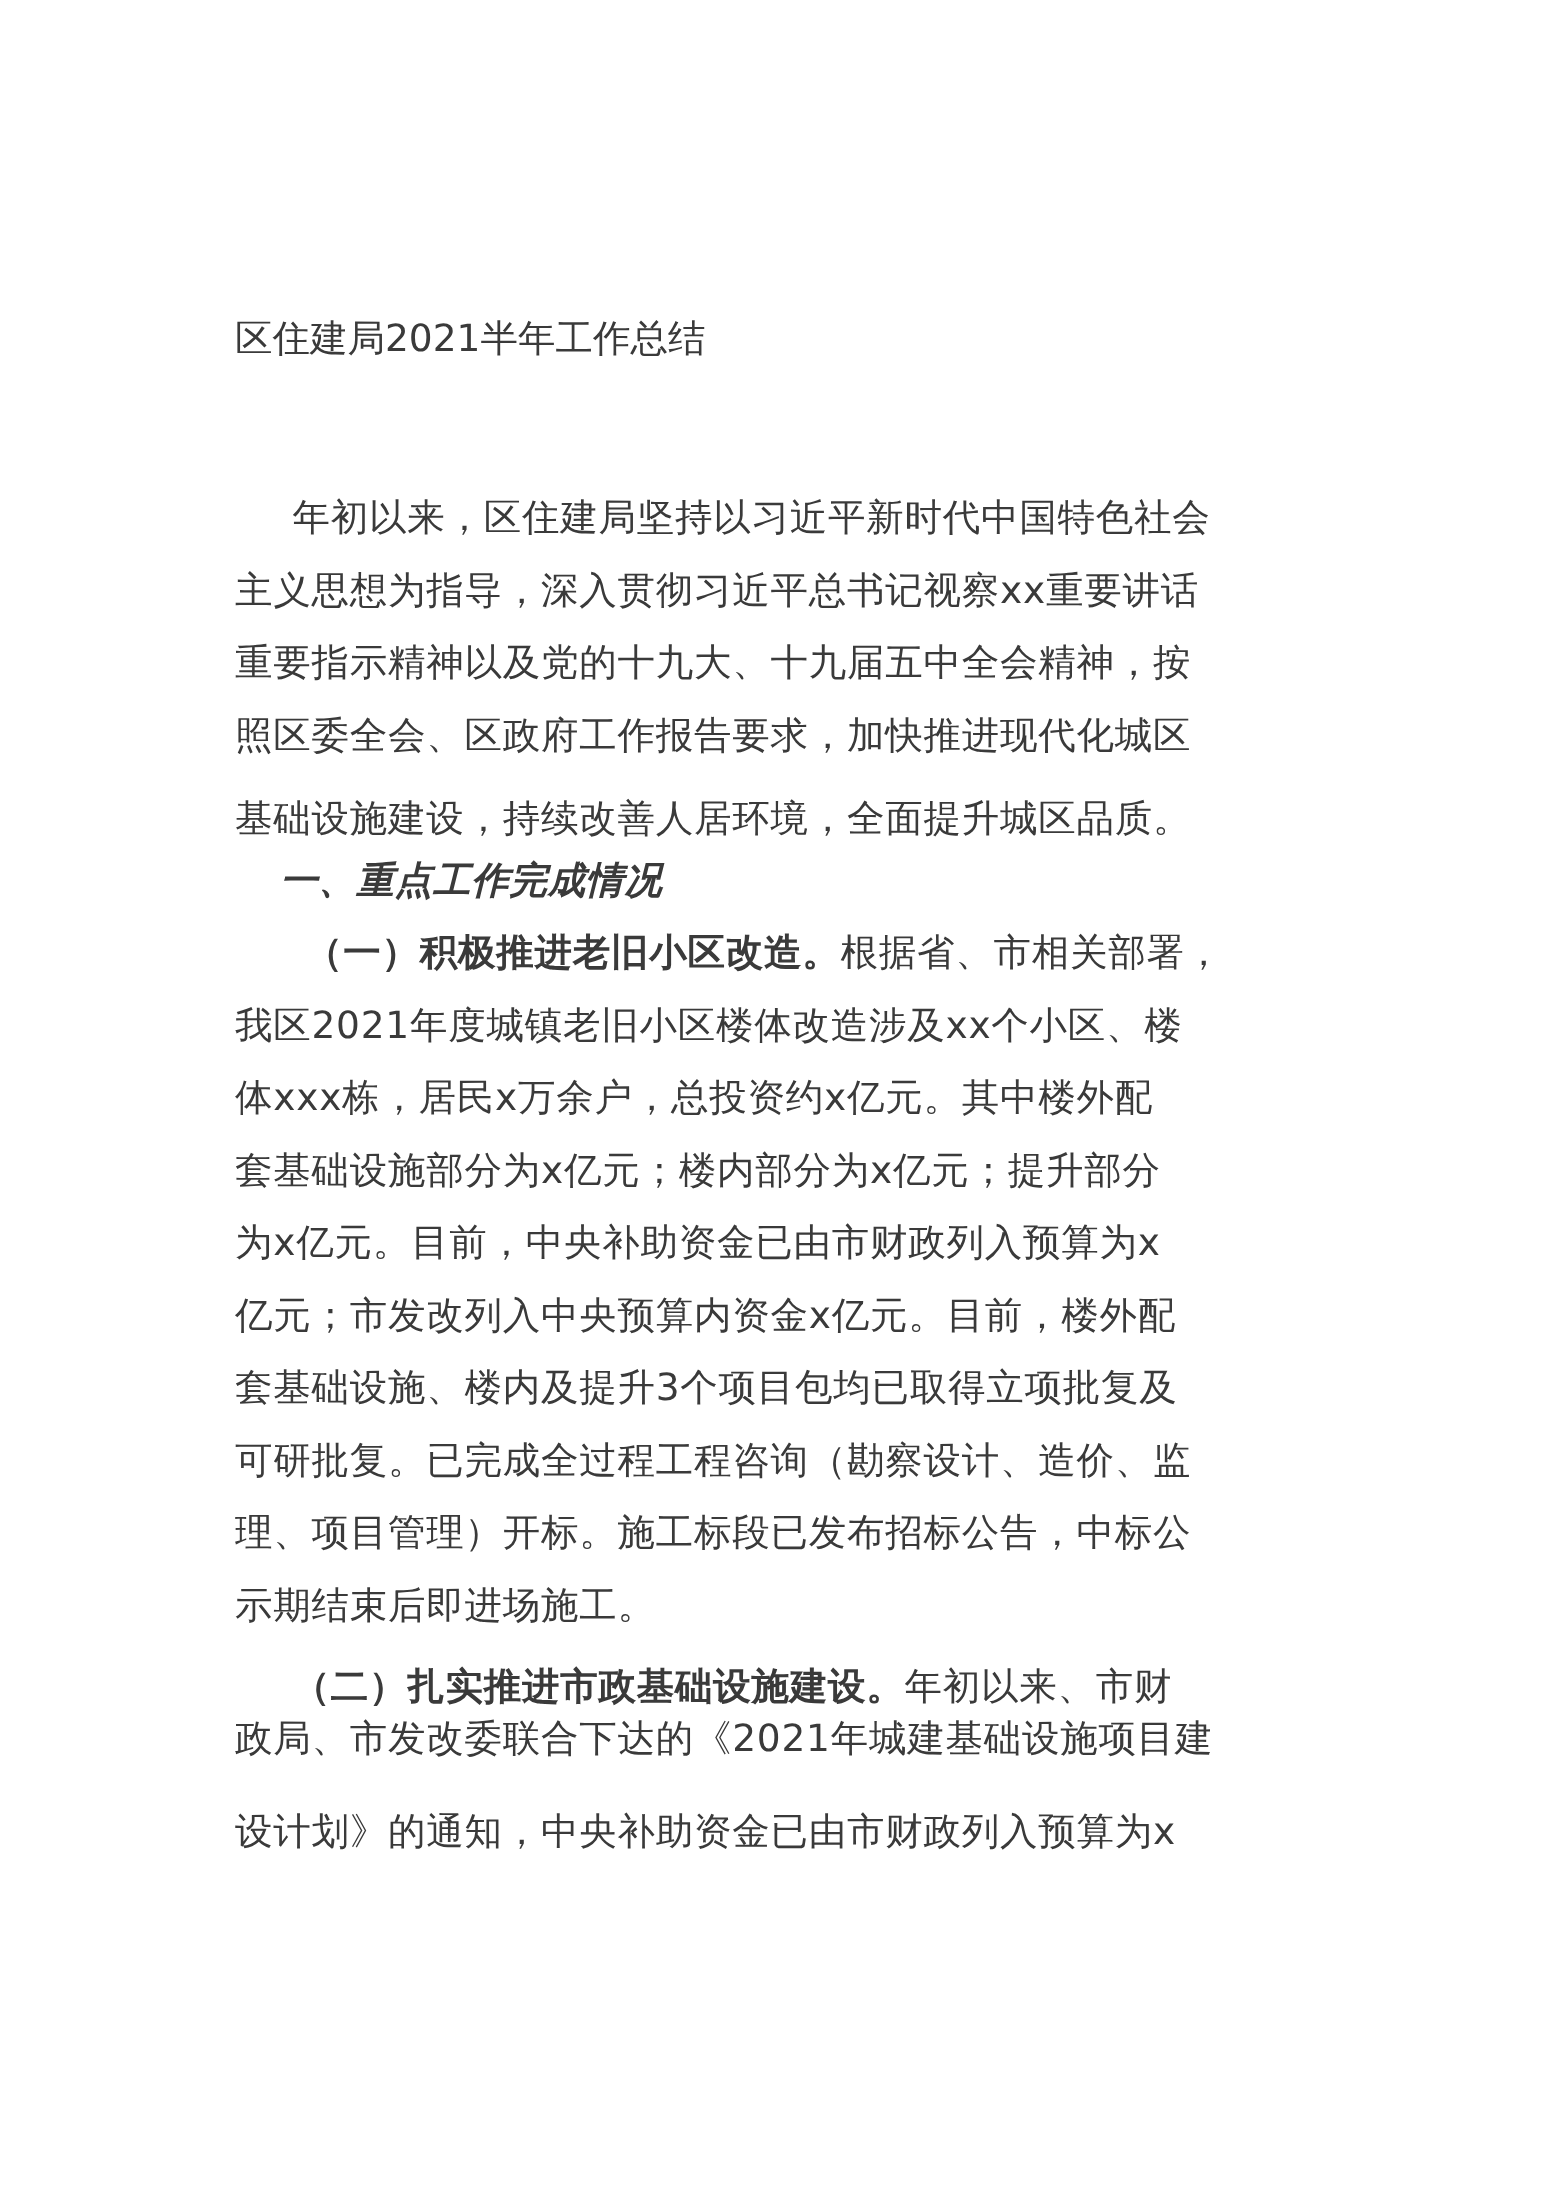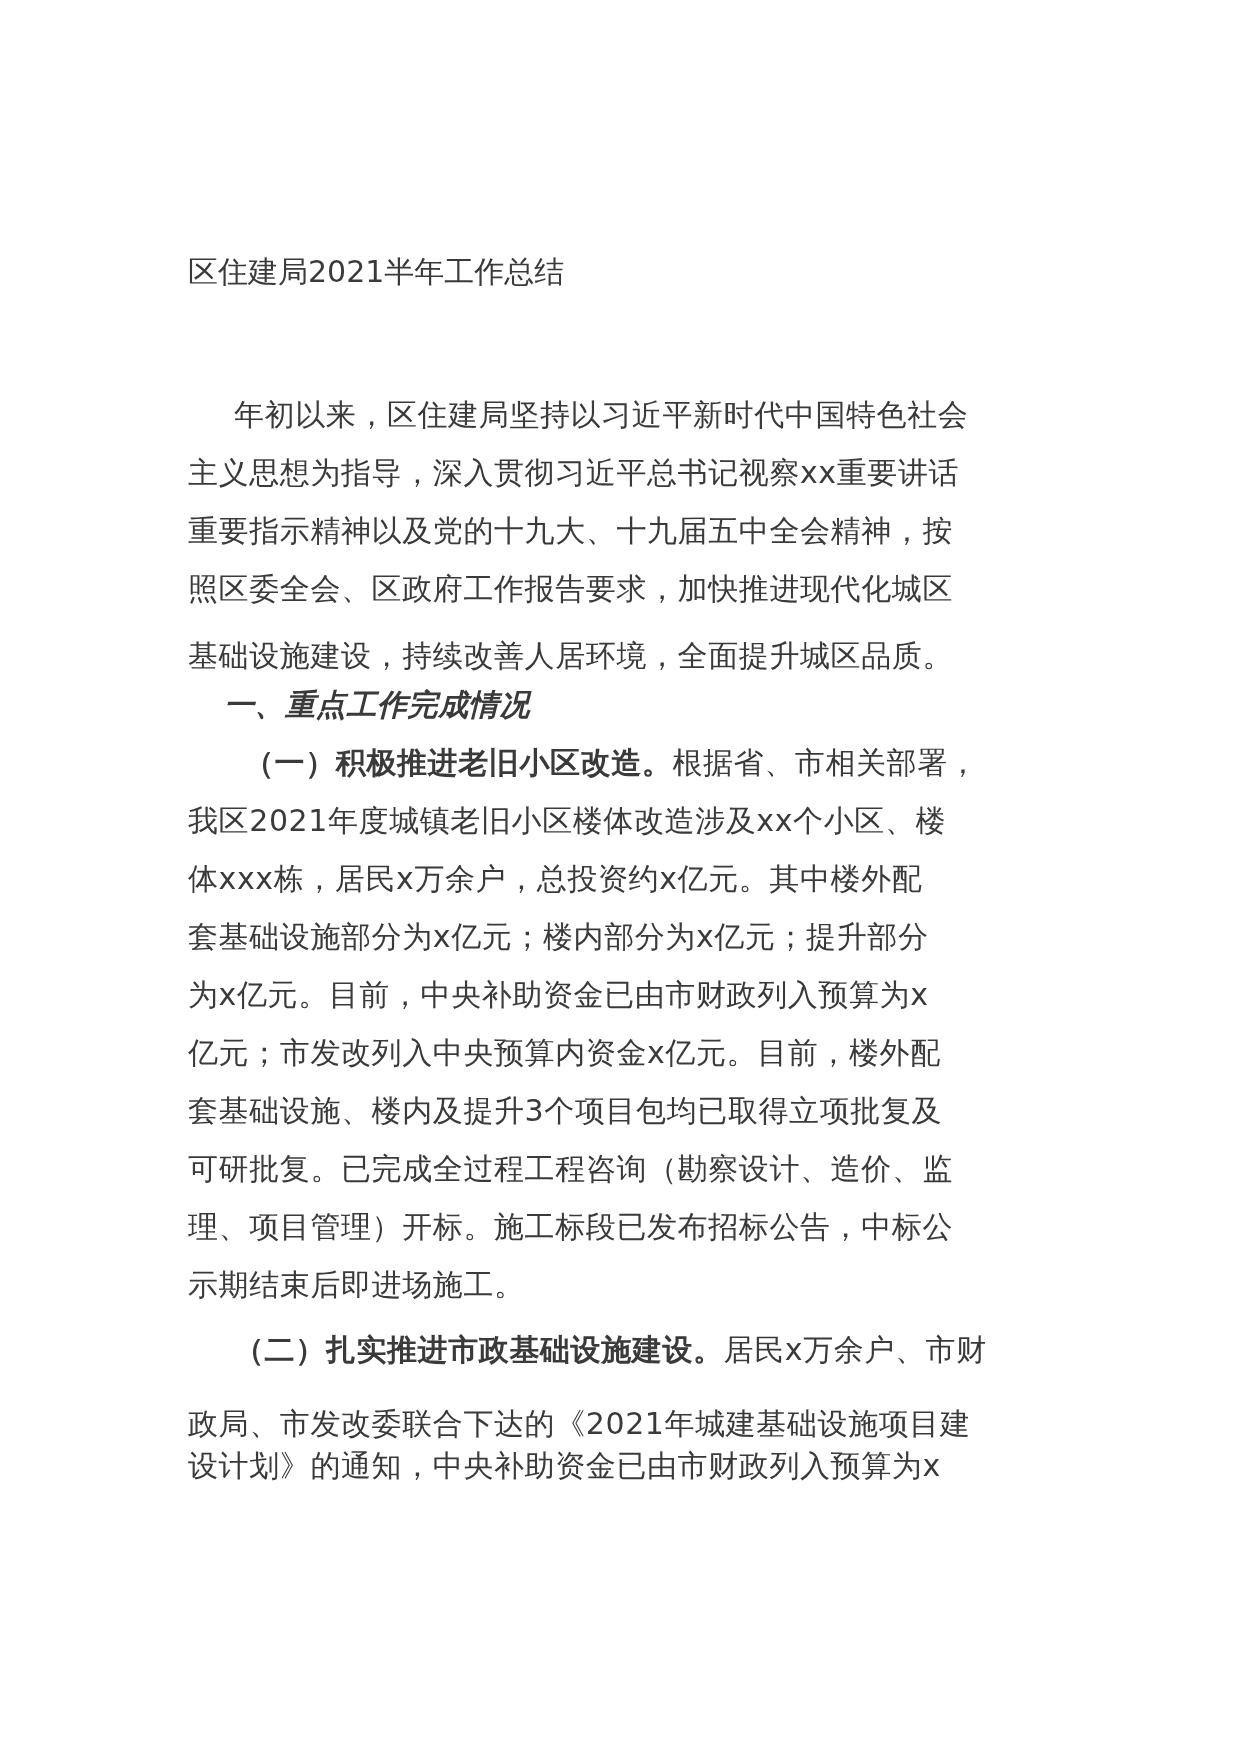--- a/index.html
+++ b/index.html
@@ -25,17 +25,17 @@
       <div class="line" style="top: 703px; left: 244px;"><span class="bold">（一）积极推进老旧小区改造。</span><span>根据省、市相关部署，</span></div>
       <div class="line" style="top: 761px;"><span>我区2021年度城镇老旧小区楼体改造涉及xx个小区、楼</span></div>
       <div class="line" style="top: 819px;"><span>体xxx栋，居民x万余户，总投资约x亿元。其中楼外配</span></div>
       <div class="line" style="top: 877px;"><span>套基础设施部分为x亿元；楼内部分为x亿元；提升部分</span></div>
       <div class="line" style="top: 935px;"><span>为x亿元。目前，中央补助资金已由市财政列入预算为x</span></div>
       <div class="line" style="top: 993px;"><span>亿元；市发改列入中央预算内资金x亿元。目前，楼外配</span></div>
       <div class="line" style="top: 1051px;"><span>套基础设施、楼内及提升3个项目包均已取得立项批复及</span></div>
       <div class="line" style="top: 1109px;"><span>可研批复。已完成全过程工程咨询（勘察设计、造价、监</span></div>
       <div class="line" style="top: 1167px;"><span>理、项目管理）开标。施工标段已发布招标公告，中标公</span></div>
       <div class="line" style="top: 1225px;"><span>示期结束后即进场施工。</span></div>
-      <div class="line" style="top: 1290px; left: 234px;"><span class="bold">（二）扎实推进市政基础设施建设。</span><span>居民x万余户、市财</span></div>
-      <div class="line" style="top: 1364px; text-align: right;"><span>政局、市发改委联合下达的《2021年城建基础设施项目建</span></div>
+      <div class="line" style="top: 1290px; left: 234px;"><span class="bold">（二）扎实推进市政基础设施建设。</span><span>年初以来、市财</span></div>
+      <div class="line" style="top: 1332px; text-align: right;"><span>政局、市发改委联合下达的《2021年城建基础设施项目建</span></div>
       <div class="line" style="top: 1406px;"><span>设计划》的通知，中央补助资金已由市财政列入预算为x</span></div>
     </div>
 </div>
 
 </body></html>

